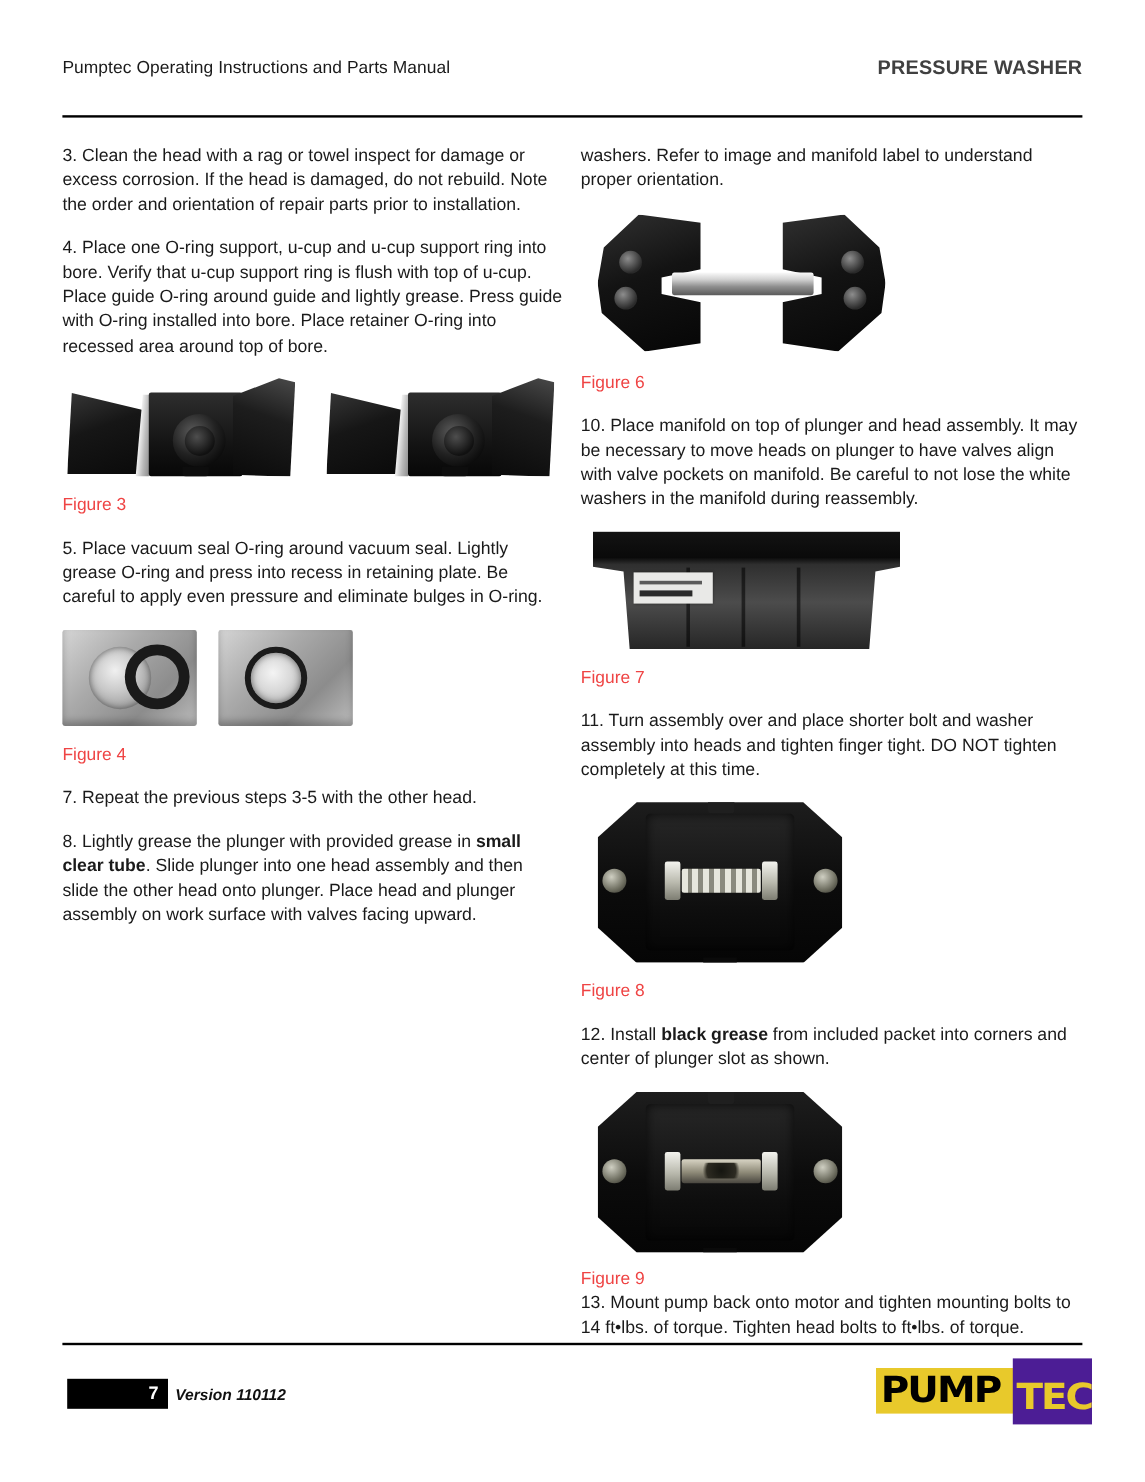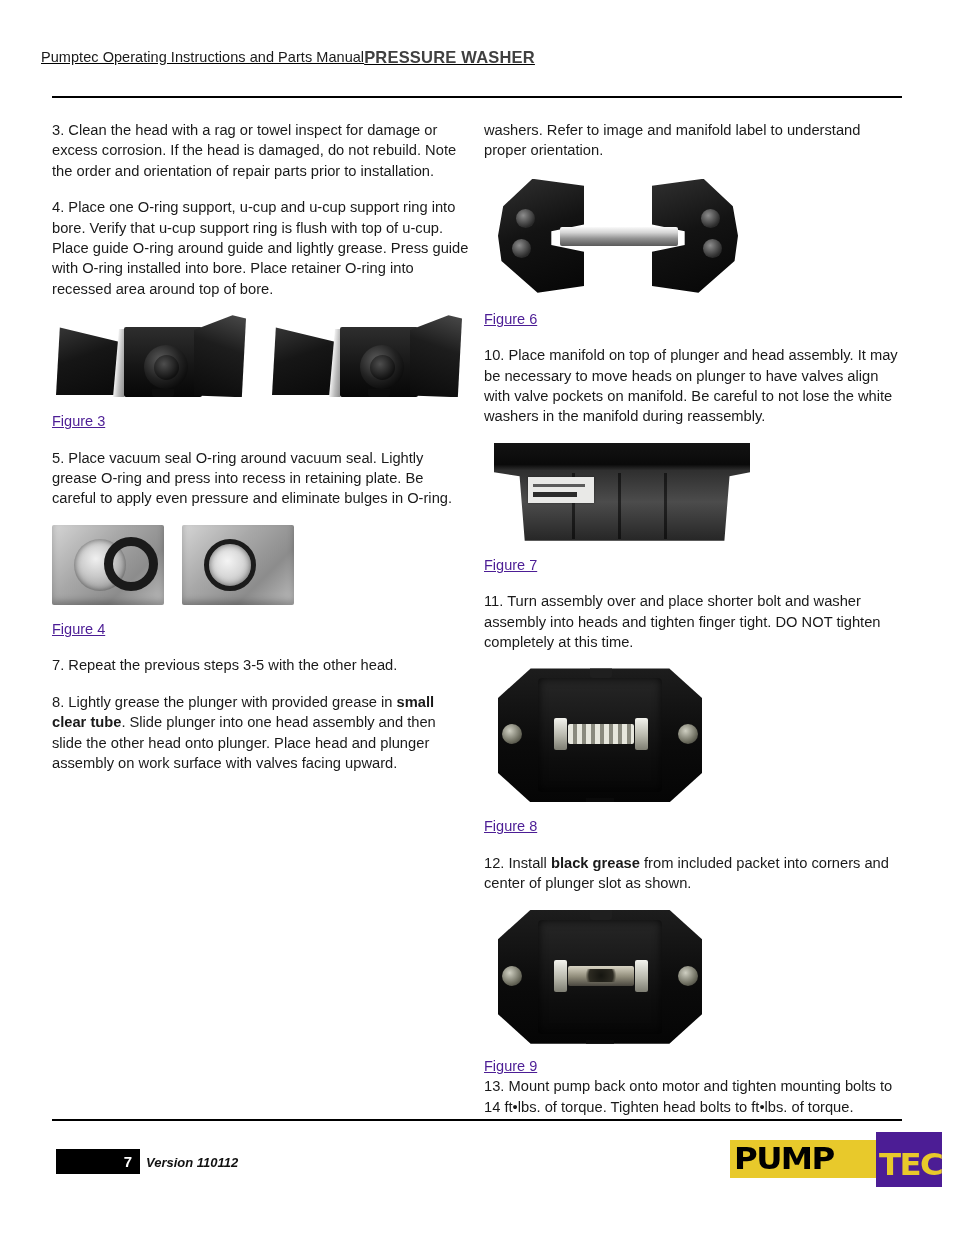--- a/index.html
+++ b/index.html
@@ -17,27 +17,27 @@
     width: 954px;
     height: 1235px;
     background: #ffffff;
     overflow: hidden;
     box-sizing: border-box;
   }
 
   
   .header {
     position: absolute;
-    left: 41px;
+    left: 52px;
     top: 48px;
     width: 850px;
     height: 32px;
     display: flex;
     align-items: flex-start;
-    text-decoration: underline;
+    justify-content: space-between;
   }
   .header-left {
     font-size: 14.5px;
     line-height: 18px;
     color: #1a1a1a;
     letter-spacing: 0.05px;
   }
   .header-right {
     font-size: 16.5px;
     font-weight: bold;
@@ -75,22 +75,21 @@
     margin: 0 0 16px 0;
     font-size: 14.7px;
     line-height: 20.4px;
     color: #1a1a1a;
     text-align: left;
   }
   p.caption {
     margin: 0 0 0 0;
     font-size: 14.5px;
     line-height: 20.4px;
-    color: #4c1d95;
-    text-decoration: underline;
+    color: #ef4444;
   }
   .gap-sm { height: 16px; }
   b { font-weight: bold; }
 
   
   .figure { margin: 0; }
   .figure-row {
     display: flex;
     gap: 18px;
     align-items: flex-end;
@@ -362,21 +361,20 @@
     position: absolute;
     left: 730px;
     top: 1140px;
     width: 170px;
     height: 38px;
     background: #e8c92b;
     display: flex;
     align-items: center;
     box-sizing: border-box;
     padding: 0 4px;
-    gap: 32px;
   }
   .logo .pump {
     font-size: 30px;
     font-weight: bold;
     font-family: "DejaVu Sans", sans-serif;
     color: #000000;
     letter-spacing: -1.5px;
     transform: scaleX(1.08);
     transform-origin: left center;
     line-height: 30px;

